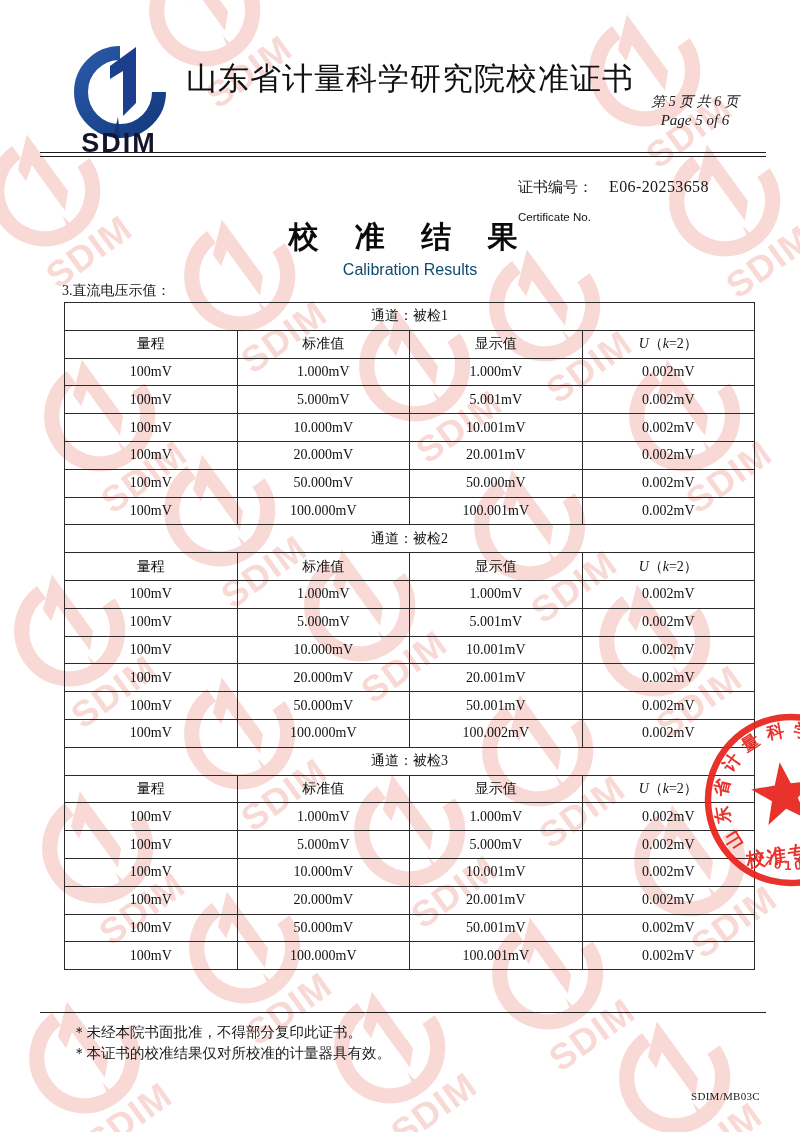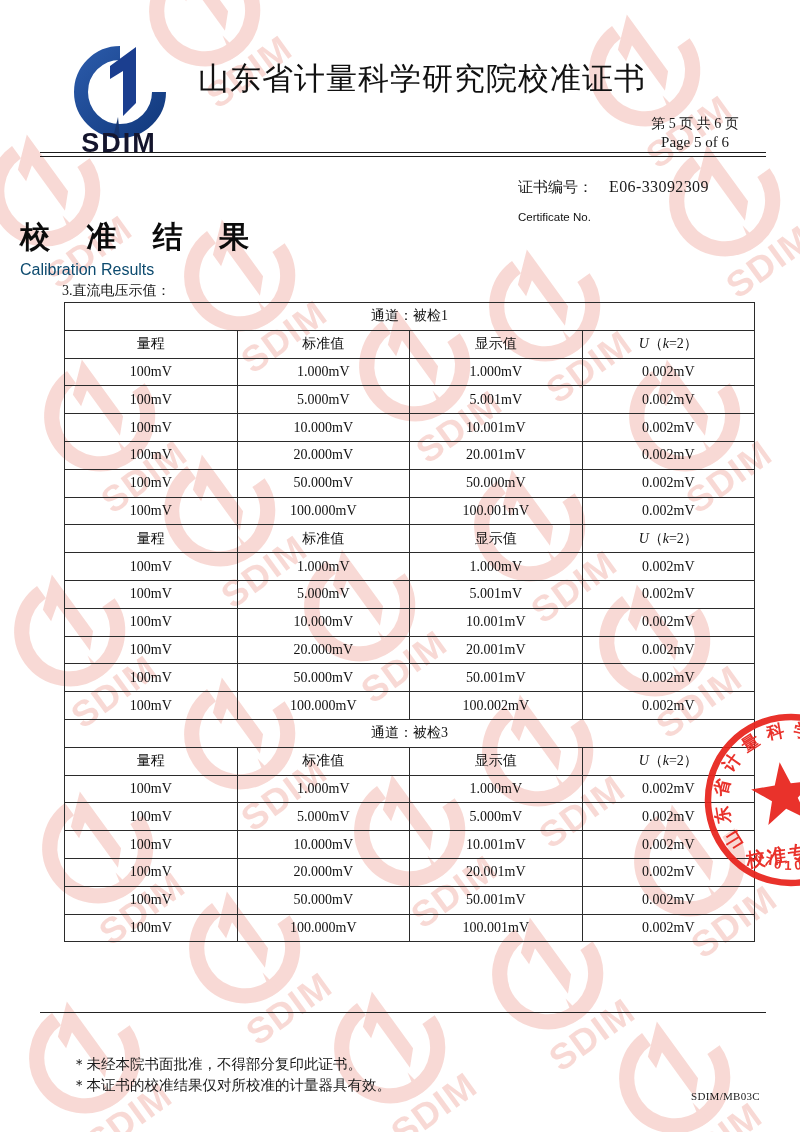--- a/index.html
+++ b/index.html
@@ -3,51 +3,51 @@
 <meta charset="utf-8">
 <style>
   html,body{margin:0;padding:0;background:#fff;}
   .page{position:relative;width:800px;height:1132px;background:#ffffff;overflow:hidden;
         font-family:"Liberation Serif",serif;color:#1a1a1a;}
   
   .wm{position:absolute;width:126px;height:152px;color:#efa79c;opacity:.42;
       transform:rotate(-36deg);z-index:0;pointer-events:none;}
   
   .logo{position:absolute;left:56px;top:44px;width:124px;height:110px;z-index:1;}
-  .titles{position:absolute;left:180px;top:58px;width:460px;text-align:center;z-index:1;margin-left:12px;}
+  .titles{position:absolute;left:180px;top:58px;width:460px;text-align:center;z-index:1;}
   .title-cn{font-size:31px;letter-spacing:1px;font-family:"Liberation Serif",serif;color:#111;}
   .title-en{margin-top:9px;font-family:"Liberation Sans",sans-serif;font-weight:bold;
             font-size:21px;color:#0d0d0d;letter-spacing:.5px;}
-  .pageinfo{position:absolute;right:40px;top:114px;width:130px;text-align:center;
-            font-size:14px;line-height:19px;z-index:1;}
+  .pageinfo{position:absolute;right:40px;top:92px;width:130px;text-align:center;
+            font-size:14px;line-height:19px;z-index:1;font-style:italic;}
   .rule-double{position:absolute;left:40px;right:34px;top:152px;height:3px;
                border-top:1.6px solid #1c1c1c;border-bottom:1.6px solid #1c1c1c;z-index:1;}
   
   .certno{position:absolute;left:518px;top:178px;z-index:1;}
   .certno .row{font-size:15px;}
   .certno .val{font-size:16px;margin-left:16px;letter-spacing:.4px;}
   .certno .en{font-family:"Liberation Sans",sans-serif;font-size:11.5px;margin-top:14px;color:#111;}
   
-  .results-title{position:absolute;left:0;right:0;top:217px;text-align:left;z-index:1;padding-left:20px;}
+  .results-title{position:absolute;left:0;right:0;top:217px;text-align:center;z-index:1;padding-left:20px;}
   .results-cn{font-family:"Liberation Sans",sans-serif;font-weight:bold;font-size:30px;
               letter-spacing:14px;color:#0b0b0b;}
   .results-en{font-family:"Liberation Sans",sans-serif;font-size:16px;margin-top:3px;color:#0c4a6e;}
   .section-label{position:absolute;left:62px;top:282px;font-size:14px;z-index:1;}
   
   table.results{position:absolute;left:64px;top:302px;width:691px;border-collapse:collapse;
                 z-index:1;table-layout:fixed;padding-left:48px;}
   table.results td{border:1px solid #2b2b2b;height:26.8px;padding:0;text-align:center;
                    vertical-align:middle;font-size:14px;color:#111;overflow:hidden;}
   table.results{border:1.5px solid #1e1e1e;}
   td.c0{width:28.6%;} td.c1{width:20.6%;margin-left:31px;} td.c2{width:21.3%;} td.c3{width:29.5%;margin-left:32px;}
   tr.chan-row td{font-size:14px;}
   .it{font-style:italic;font-family:"Liberation Serif",serif;}
   
   .rule-footer{position:absolute;left:40px;right:34px;top:1012px;border-top:1.6px solid #222;z-index:1;}
-  .notes{position:absolute;left:72px;top:1022px;font-size:14.5px;line-height:21px;z-index:1;margin-top:32px;}
+  .notes{position:absolute;left:72px;top:1022px;font-size:14.5px;line-height:21px;z-index:1;}
   .doccode{position:absolute;right:40px;top:1090px;font-size:11px;letter-spacing:.3px;z-index:1;}
   
   .stamp{position:absolute;left:701px;top:710px;width:180px;height:180px;z-index:3;
          opacity:.93;transform:rotate(-8deg);}
 </style>
 </head>
 <body>
 
 <div class="page">
 
@@ -156,21 +156,21 @@
 
   <div class="pageinfo">
     <div>第 5 页 共 6 页</div>
     <div style="font-size:15px;">Page 5 of 6</div>
   </div>
 
   <div class="rule-double"></div>
 
   <div class="certno">
     <div class="row">
-      <span>证书编号：</span><span class="val">E06-33092309</span>
+      <span>证书编号：</span><span class="val">E06-20253658</span>
     </div>
     <div class="en">Certificate No.</div>
   </div>
 
   <div class="results-title">
     <div class="results-cn">校 准 结 果</div>
     <div class="results-en">Calibration Results</div>
   </div>
 
   <div class="section-label">3.直流电压示值：</div>
@@ -214,20 +214,23 @@
           <td class="c0">100mV</td>
           <td class="c1">50.000mV</td>
           <td class="c2">50.000mV</td>
           <td class="c3">0.002mV</td>
         </tr>
         <tr>
           <td class="c0">100mV</td>
           <td class="c1">100.000mV</td>
           <td class="c2">100.001mV</td>
           <td class="c3">0.002mV</td>
+        </tr>
+        <tr class="chan-row">
+          <td class="" colspan="4">通道：被检2</td>
         </tr>
         <tr class="head-row">
           <td class="c0">量程</td>
           <td class="c1">标准值</td>
           <td class="c2">显示值</td>
           <td class="c3"><span class="it">U</span><span>（</span><span class="it">k</span><span>=2）</span></td>
         </tr>
         <tr>
           <td class="c0">100mV</td>
           <td class="c1">1.000mV</td>

